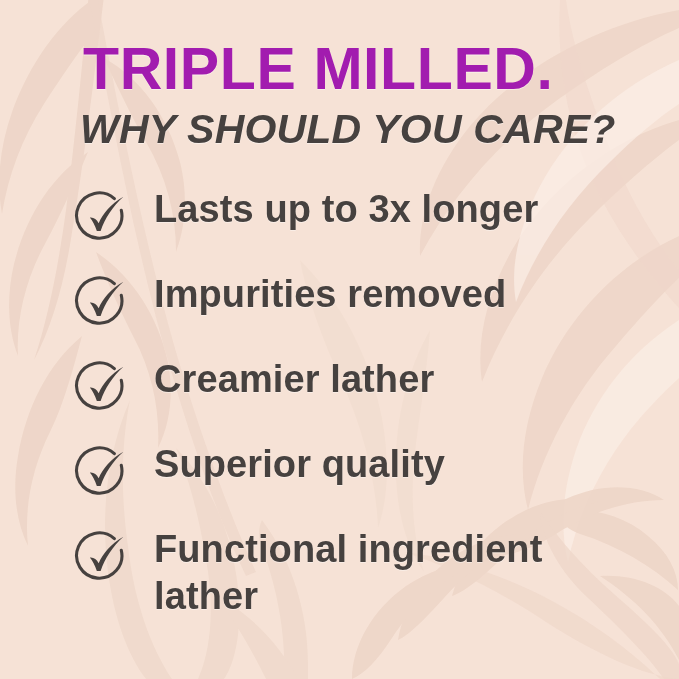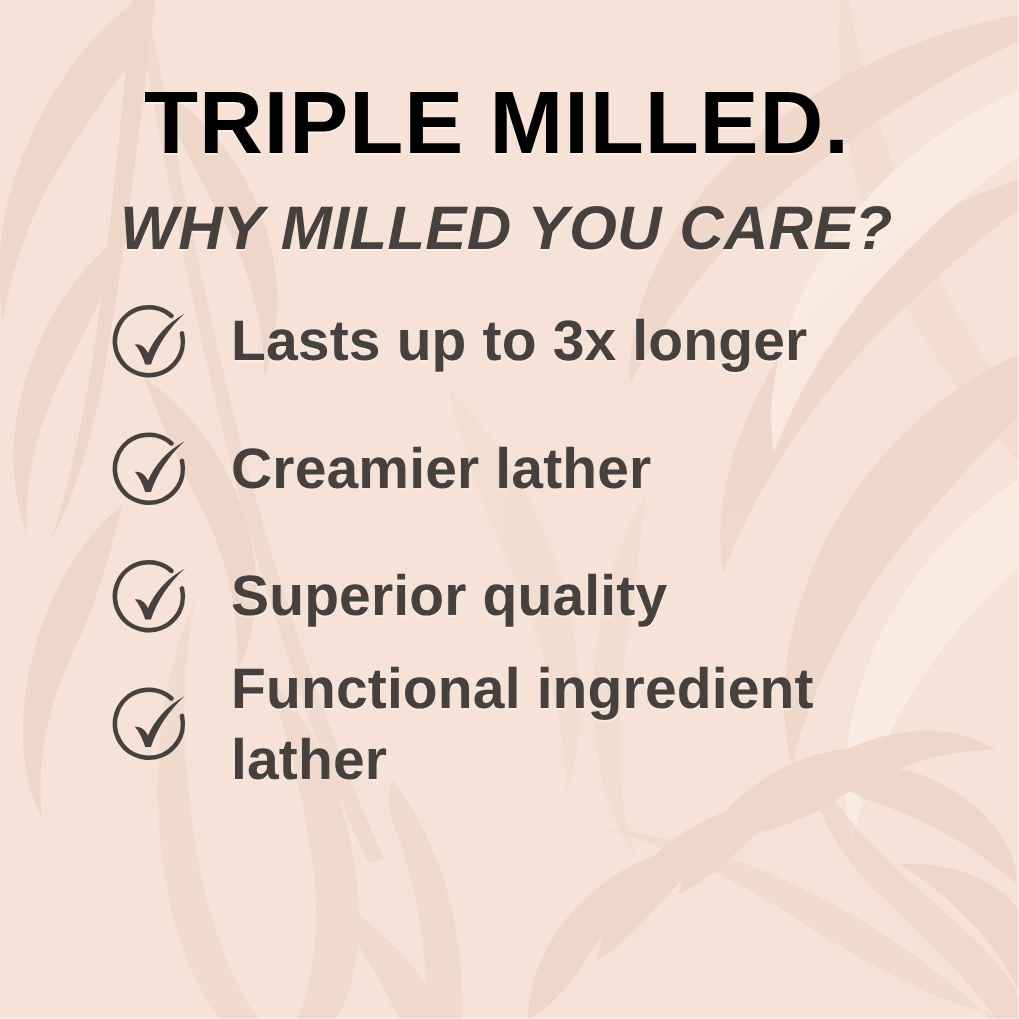--- a/index.html
+++ b/index.html
@@ -32,22 +32,22 @@
     position: absolute;
     left: 80px;
     top: 36px;
     width: 570px;
   }
   #page-title {
     font-size: 59px;
     line-height: 60px;
     font-weight: 700;
     letter-spacing: 0.6px;
-    color: #000000;
-    margin: 16px;
+    color: #a21caf;
+    margin: 3px;
     white-space: nowrap;
     text-shadow: 0 1px 0 rgba(255,255,255,0.45);
   }
   #page-subtitle {
     font-size: 41px;
     line-height: 48px;
     font-weight: 700;
     font-style: italic;
     letter-spacing: 0.2px;
     color: #46413f;
@@ -61,21 +61,21 @@
     position: absolute;
     left: 74px;
     top: 186px;
     width: 580px;
     margin: 0;
     padding: 0;
     list-style: none;
   }
   .benefit-row {
     display: flex;
-    align-items: center;
+    align-items: flex-start;
     height: 85px;
   }
   .check-icon {
     flex: 0 0 auto;
     width: 58px;
     height: 58px;
     margin-top: 3px;
   }
   .check-icon svg { display: block; width: 58px; height: 58px; }
   .benefit-label {
@@ -167,35 +167,44 @@
     <g fill="#f1dcce" opacity="0.6">
       <path d="M300 260 C 340 300, 370 356, 382 418 C 390 462, 388 500, 378 528
                C 376 482, 364 430, 340 378 C 322 338, 306 294, 300 260 Z"></path>
       <path d="M430 330 C 406 372, 394 424, 396 478 C 398 518, 408 550, 424 572
                C 412 534, 410 490, 416 444 C 422 400, 428 360, 430 330 Z"></path>
     </g>
   </svg>
 
   <div class="head-block">
     <h1 id="page-title">TRIPLE MILLED.</h1>
-    <h2 id="page-subtitle">WHY MILLED YOU CARE?</h2>
+    <h2 id="page-subtitle">WHY SHOULD YOU CARE?</h2>
   </div>
 
   <ul id="benefits-list">
 
     <li class="benefit-row">
       <span class="check-icon">
         <svg viewBox="0 0 64 64" xmlns="http://www.w3.org/2000/svg">
           <path d="M44.5 10.6 A25 25 0 1 0 52.2 23.5" fill="none" stroke="#46413f" stroke-width="3.4" stroke-linecap="round"></path>
           <path d="M17.5 31.5 C 21.6 31.0 25.0 33.4 27.2 37.8 C 32.0 27.0 40.6 16.4 54.5 8.6 C 42.4 19.8 34.0 32.4 29.4 46.4 L 25.2 46.4 C 23.2 40.2 20.6 35.2 17.5 31.5 Z" fill="#46413f"></path>
         </svg>
       </span>
       <span class="benefit-label">Lasts up to 3x longer</span>
     </li>
 
+    <li class="benefit-row">
+      <span class="check-icon">
+        <svg viewBox="0 0 64 64" xmlns="http://www.w3.org/2000/svg">
+          <path d="M44.5 10.6 A25 25 0 1 0 52.2 23.5" fill="none" stroke="#46413f" stroke-width="3.4" stroke-linecap="round"></path>
+          <path d="M17.5 31.5 C 21.6 31.0 25.0 33.4 27.2 37.8 C 32.0 27.0 40.6 16.4 54.5 8.6 C 42.4 19.8 34.0 32.4 29.4 46.4 L 25.2 46.4 C 23.2 40.2 20.6 35.2 17.5 31.5 Z" fill="#46413f"></path>
+        </svg>
+      </span>
+      <span class="benefit-label">Impurities removed</span>
+    </li>
 
     <li class="benefit-row">
       <span class="check-icon">
         <svg viewBox="0 0 64 64" xmlns="http://www.w3.org/2000/svg">
           <path d="M44.5 10.6 A25 25 0 1 0 52.2 23.5" fill="none" stroke="#46413f" stroke-width="3.4" stroke-linecap="round"></path>
           <path d="M17.5 31.5 C 21.6 31.0 25.0 33.4 27.2 37.8 C 32.0 27.0 40.6 16.4 54.5 8.6 C 42.4 19.8 34.0 32.4 29.4 46.4 L 25.2 46.4 C 23.2 40.2 20.6 35.2 17.5 31.5 Z" fill="#46413f"></path>
         </svg>
       </span>
       <span class="benefit-label">Creamier lather</span>
     </li>

